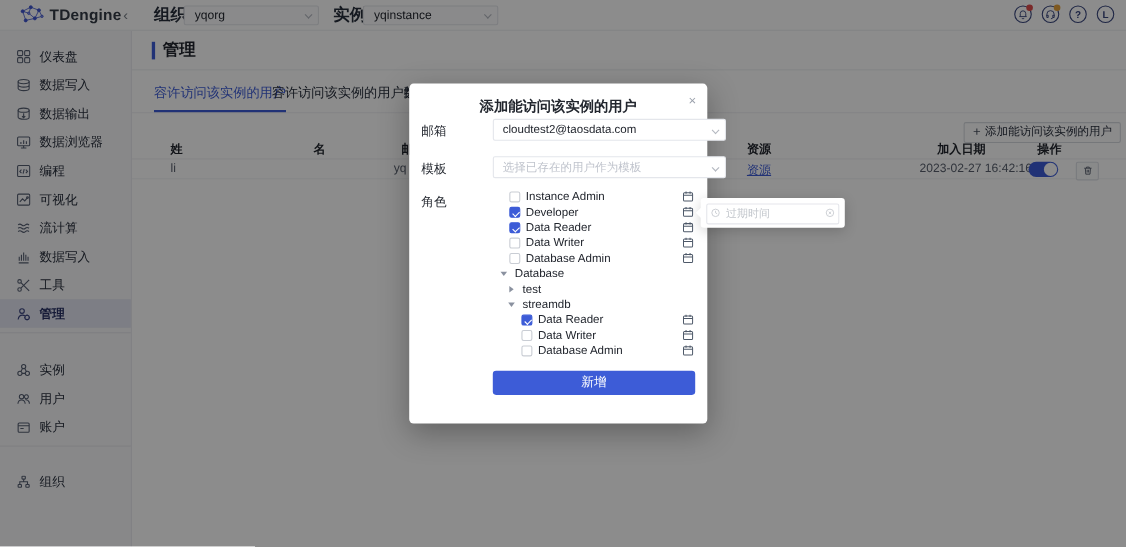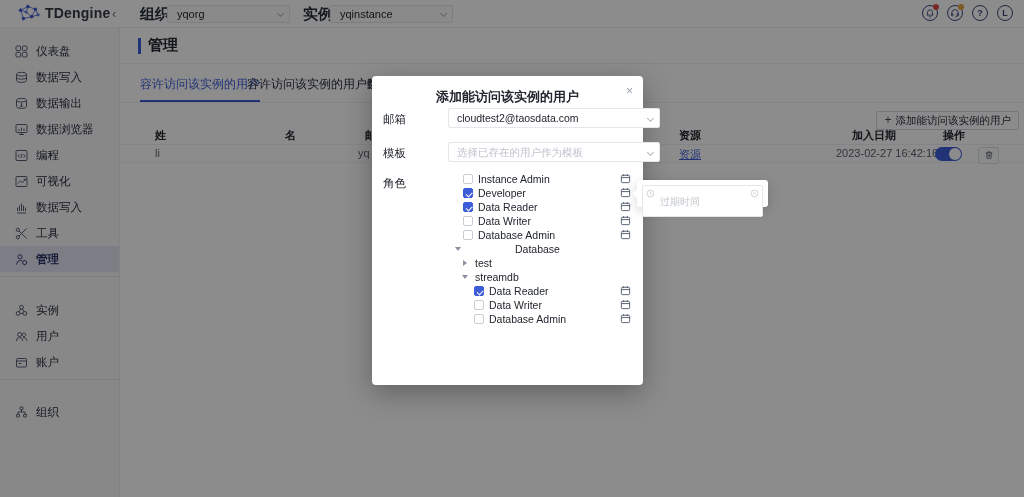--- a/index.html
+++ b/index.html
@@ -69,21 +69,21 @@
   .caret { width:10px; flex:0 0 10px; display:flex; align-items:center; justify-content:center; cursor:pointer; }
   .caret.down::before { content:""; border-left:3.5px solid transparent; border-right:3.5px solid transparent; border-top:4px solid #8a919f; }
   .caret.right::before { content:""; border-top:3.5px solid transparent; border-bottom:3.5px solid transparent; border-left:4px solid #8a919f; }
   .cal { position:absolute; left:248px; top:1px; color:#4e5969; cursor:pointer; display:flex; }
   .pl-leaf0 { padding-left:91px; } .pl-node0 { padding-left:81px; }
   .pl-node1 { padding-left:88px; } .pl-leaf2 { padding-left:102px; }
 
   
   .popover { position:absolute; left:637px; top:180px; width:131px; height:27px; background:#fff; border-radius:3px; box-shadow:0 3px 12px rgba(0,0,0,.18); z-index:30; }
   .popover .arrow { position:absolute; left:-3px; top:10px; width:7px; height:7px; background:#fff; transform:rotate(45deg); }
-  .popover input { position:absolute; left:5px; top:5px; width:121px; height:32px; border:1px solid #e5e6eb; border-radius:2px; font-size:10px; color:#22262e; padding:0 16px 0 17px; outline:none; font-family:inherit; }
+  .popover input { position:absolute; left:5px; top:5px; width:121px; height:19px; border:1px solid #e5e6eb; border-radius:2px; font-size:10px; color:#22262e; padding:0 16px 0 17px; outline:none; font-family:inherit; }
   .popover input::placeholder { color:#c2c6cc; }
   .p-clock { position:absolute; left:9px; top:9px; color:#c2c6cc; display:flex; }
   .p-clear { position:absolute; right:9px; top:9px; color:#c2c6cc; display:flex; cursor:pointer; }
 
   svg { display:block; }
 </style>
 </head>
 <body>
 
 <div id="app">
@@ -192,20 +192,28 @@
     </div>
     <div class="sideitem">
       <span class="icn">
         <svg width="13" height="13" viewBox="0 0 13 13" fill="none" stroke="currentColor">
             <rect x="1" y="1.5" width="11" height="10" rx="1"></rect>
             <path d="M3 8.5 L5.5 5.8 L7.5 7.6 L10 4.6"></path>
             <circle cx="10" cy="4.6" r="0.8"></circle>
           </svg>
       </span>
       <span>可视化</span>
+    </div>
+    <div class="sideitem">
+      <span class="icn">
+        <svg width="13" height="13" viewBox="0 0 13 13" fill="none" stroke="currentColor">
+            <path d="M1.5 3.5 q1.5 -1.4 3.3 0 t3.3 0 t3.3 0 M1.5 6.5 q1.5 -1.4 3.3 0 t3.3 0 t3.3 0 M1.5 9.5 q1.5 -1.4 3.3 0 t3.3 0 t3.3 0"></path>
+          </svg>
+      </span>
+      <span>流计算</span>
     </div>
     <div class="sideitem">
       <span class="icn">
         <svg width="13" height="13" viewBox="0 0 13 13" fill="none" stroke="currentColor">
             <path d="M2.5 10 V6.5 M4.5 10 V4.5 M6.5 10 V2.5 M8.5 10 V4.5 M10.5 10 V6.5 M2 12 h9"></path>
           </svg>
       </span>
       <span>数据写入</span>
     </div>
     <div class="sideitem">
@@ -379,21 +387,21 @@
       <div class="trow pl-leaf0" style="top:56px;">
         <span class="cb"></span>
         <span class="lbl">Database Admin</span>
         <span class="cal">
             <svg width="11" height="11" viewBox="0 0 12 12" fill="none" stroke="currentColor">
               <rect x="1.5" y="2.5" width="9" height="8" rx="1"></rect>
               <path d="M1.5 5 h9 M4 1.2 v2.2 M8 1.2 v2.2"></path>
             </svg>
           </span>
       </div>
-      <div class="trow pl-node0" style="top:70px;gap:47px;">
+      <div class="trow pl-node0" style="top:70px;">
         <span class="caret down"></span>
         <span class="lbl">Database</span>
       </div>
       <div class="trow pl-node1" style="top:84px;">
         <span class="caret right"></span>
         <span class="lbl">test</span>
       </div>
       <div class="trow pl-node1" style="top:98px;">
         <span class="caret down"></span>
         <span class="lbl">streamdb</span>
@@ -423,20 +431,21 @@
         <span class="lbl">Database Admin</span>
         <span class="cal">
             <svg width="11" height="11" viewBox="0 0 12 12" fill="none" stroke="currentColor">
               <rect x="1.5" y="2.5" width="9" height="8" rx="1"></rect>
               <path d="M1.5 5 h9 M4 1.2 v2.2 M8 1.2 v2.2"></path>
             </svg>
           </span>
       </div>
     </div>
 
+    <button class="m-btn">新增</button>
   </div>
 
   <div class="popover">
     <span class="arrow"></span>
     <input type="text" readonly="" placeholder="过期时间" style="">
     <span class="p-clock">
       <svg width="9" height="9" viewBox="0 0 12 12" fill="none" stroke="currentColor">
           <circle cx="6" cy="6" r="4.5"></circle>
           <path d="M6 3.5 V6 l2 1.2"></path>
         </svg>

